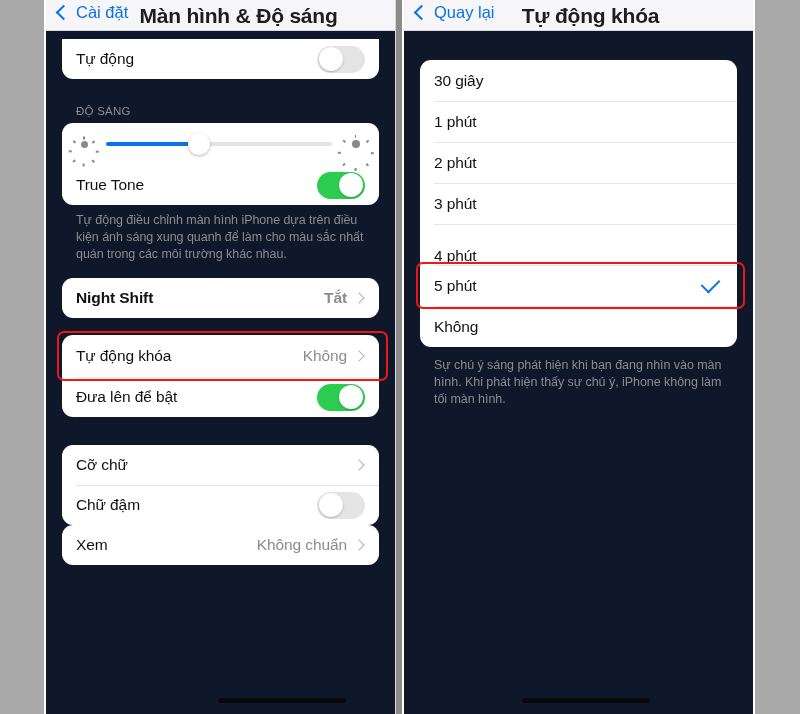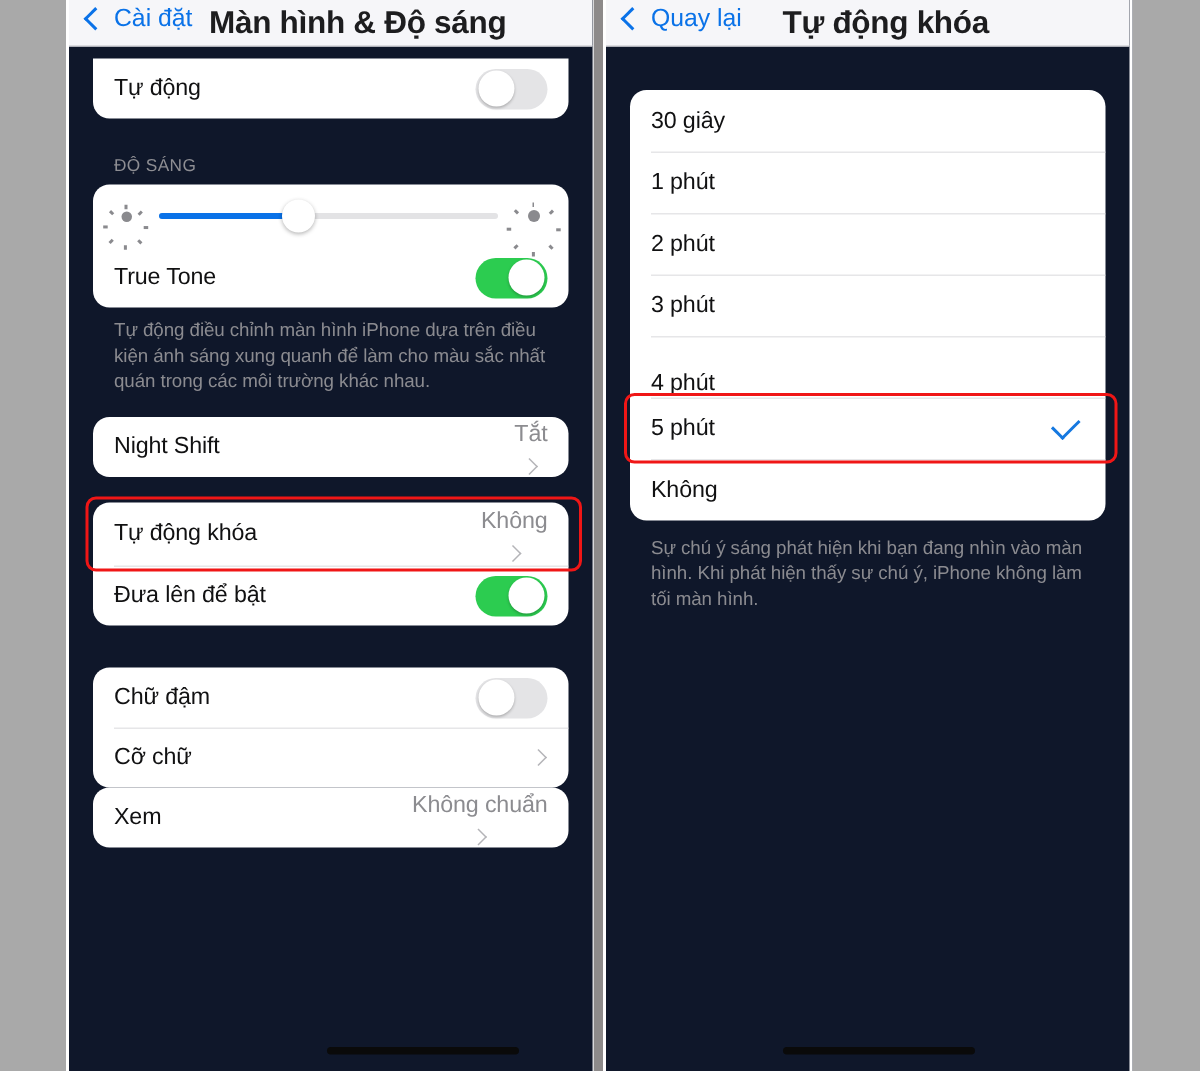--- a/index.html
+++ b/index.html
@@ -116,21 +116,20 @@
   .row-label {
     font-size: 15.5px;
     color: #111112;
     letter-spacing: -0.1px;
   }
   .row-right {
     margin-left: auto;
     display: flex;
     align-items: center;
     gap: 8px;
-    flex-direction: column;
   }
   .row-value {
     font-size: 15.5px;
     color: #8c8c90;
     letter-spacing: -0.1px;
   }
   .chev-right {
     display: inline-block;
     width: 7px;
     height: 7px;
@@ -328,21 +327,21 @@
         <span class="row-right">
           <span class="toggle on">
             <span class="knob"></span>
           </span>
         </span>
       </div>
     </div>
 
     <div class="footer-text">Tự động điều chỉnh màn hình iPhone dựa trên điều kiện ánh sáng xung quanh để làm cho màu sắc nhất quán trong các môi trường khác nhau.</div>
 
-    <div class="group" style="margin-top:15px;">
+    <div class="group" style="margin-top:15px;font-weight:bold;">
       <div class="row">
         <span class="row-label">Night Shift</span>
         <span class="row-right">
           <span class="row-value">Tắt</span>
           <span class="chev-right"></span>
         </span>
       </div>
     </div>
 
     <div class="group" style="margin-top:17px;" id="autolock-group">
@@ -358,31 +357,31 @@
         <span class="row-right">
           <span class="toggle on">
             <span class="knob"></span>
           </span>
         </span>
       </div>
     </div>
 
     <div class="group" style="margin-top:28px;">
       <div class="row">
+        <span class="row-label">Cỡ chữ</span>
+        <span class="row-right">
+          <span class="chev-right"></span>
+        </span>
+      </div>
+      <div class="row">
         <span class="row-label">Chữ đậm</span>
         <span class="row-right">
           <span class="toggle off">
             <span class="knob"></span>
           </span>
-        </span>
-      </div>
-      <div class="row">
-        <span class="row-label">Cỡ chữ</span>
-        <span class="row-right">
-          <span class="chev-right"></span>
         </span>
       </div>
     </div>
 
     <div class="group">
       <div class="row">
         <span class="row-label">Xem</span>
         <span class="row-right">
           <span class="row-value">Không chuẩn</span>
           <span class="chev-right"></span>

